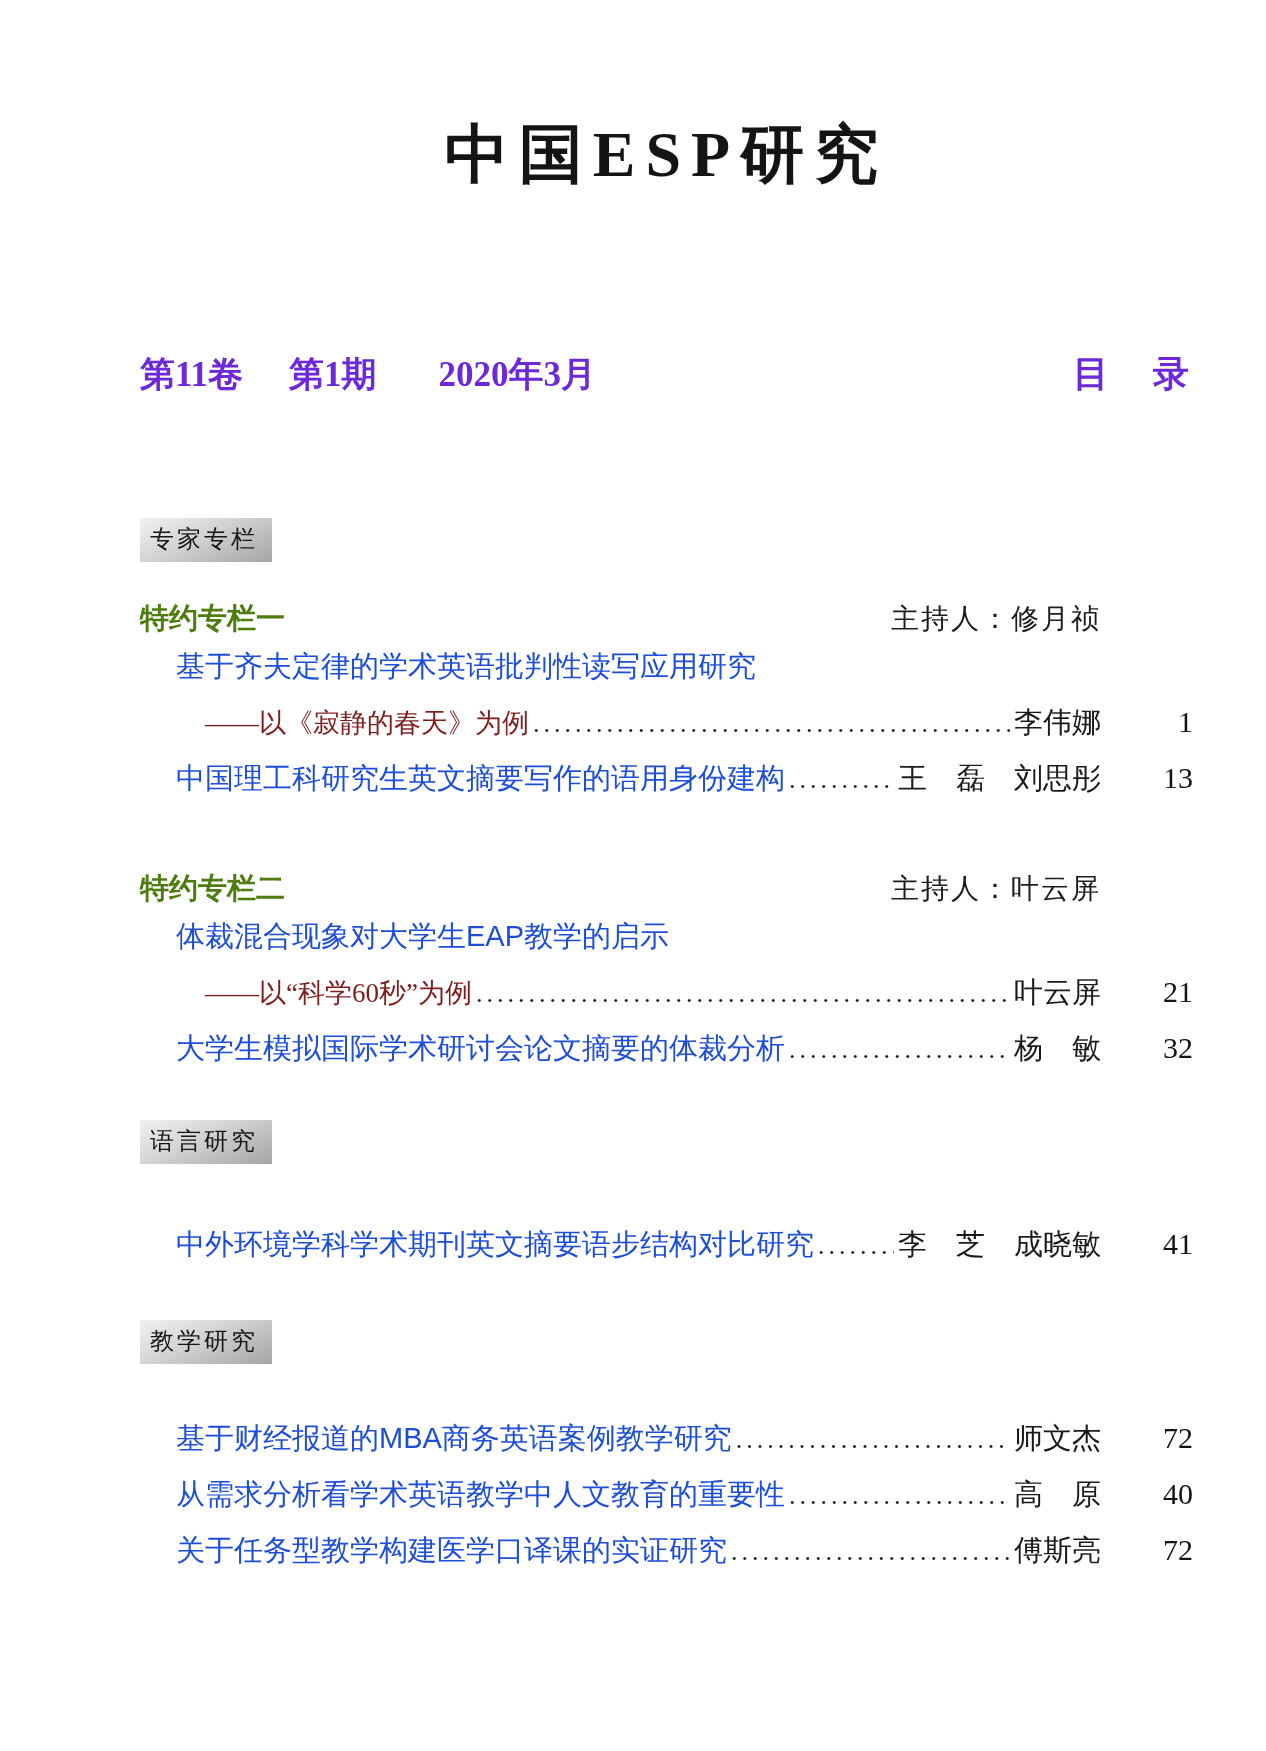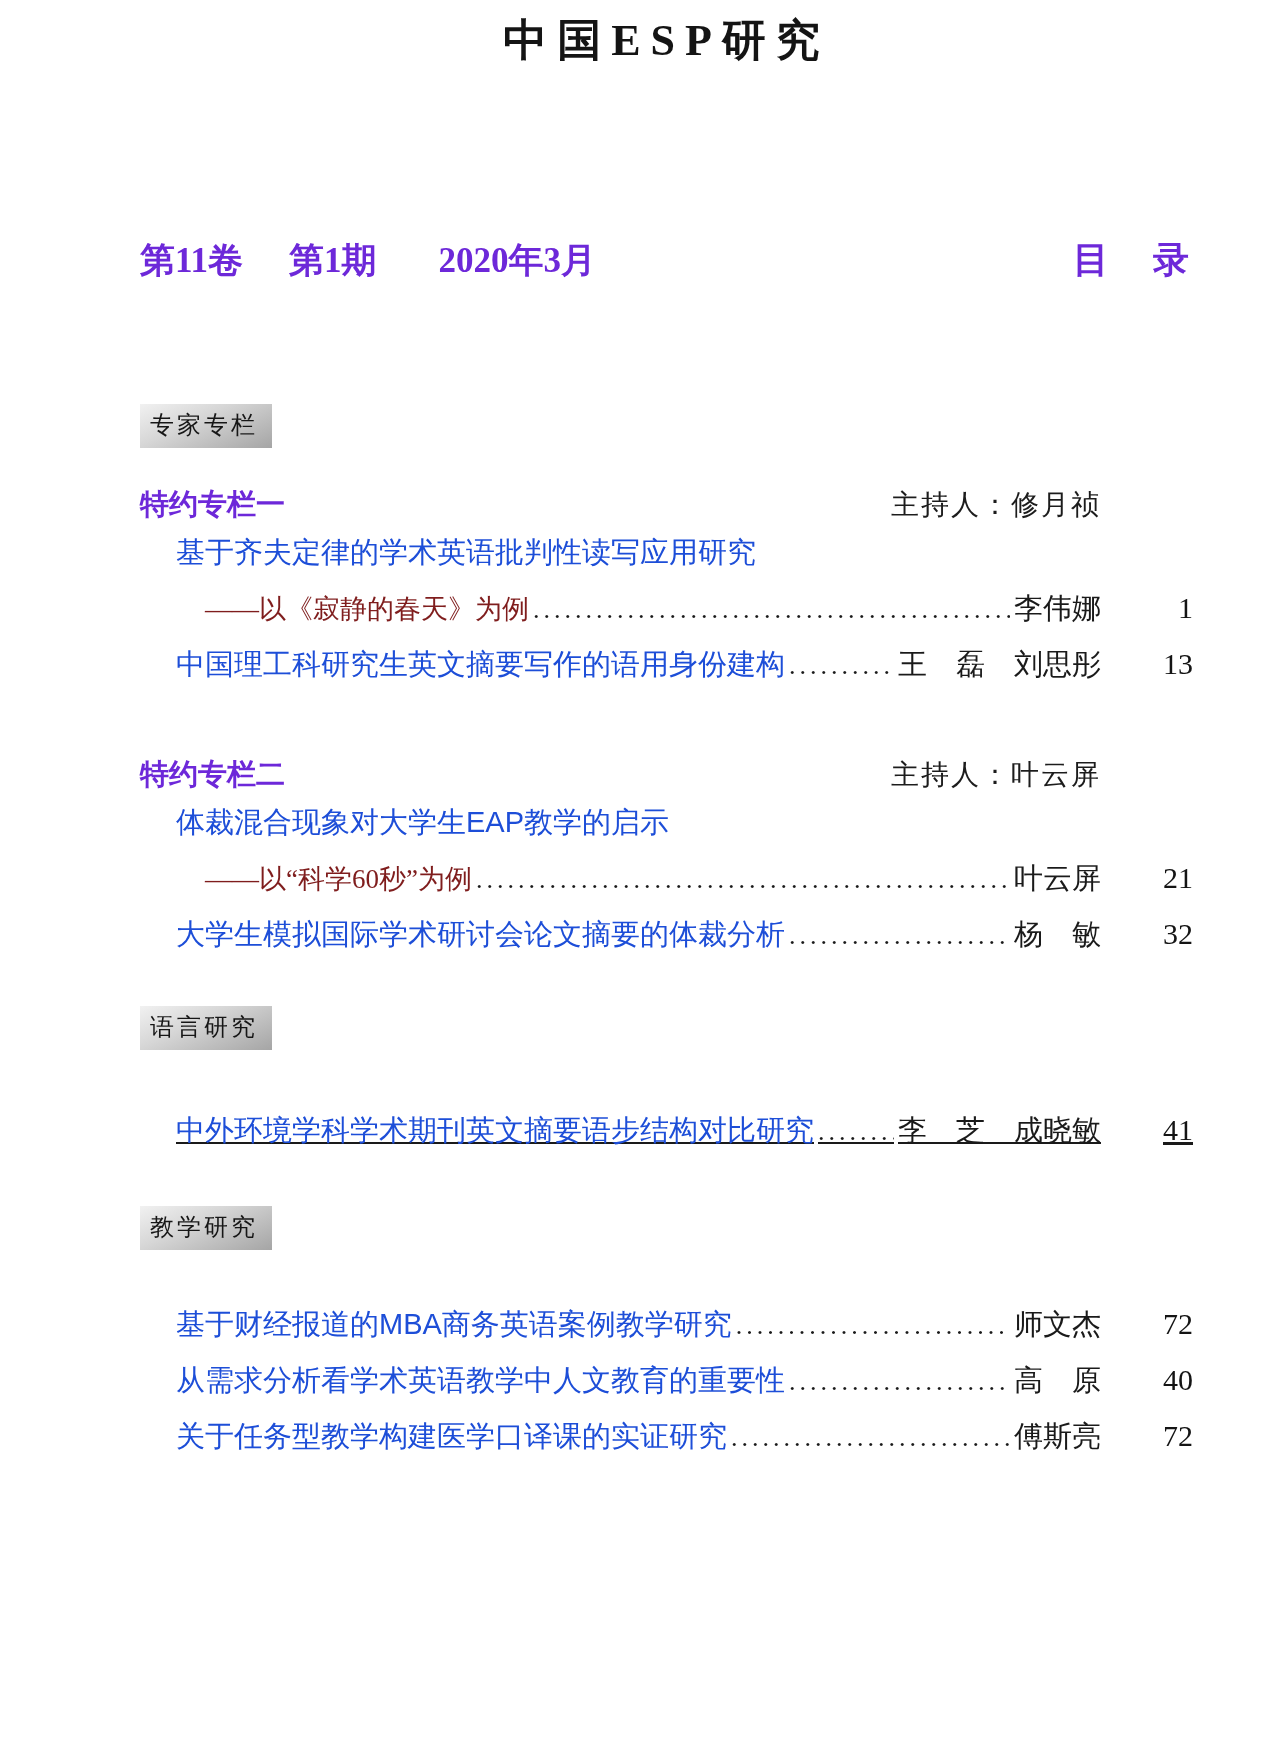--- a/index.html
+++ b/index.html
@@ -6,26 +6,27 @@
   html, body { background: #ffffff; }
   body { width: 1266px; font-family: "Liberation Sans", sans-serif; color: #1a1a1a; }
   .page {
     width: 1266px;
     min-height: 1751px;
     background: #ffffff;
     padding: 0 73px 0 140px;
     overflow: hidden;
   }
   .journal-title {
+    margin-top: 114px;
     height: 82px;
     line-height: 82px;
     text-align: center;
     font-family: "Liberation Serif", serif;
     font-weight: bold;
-    font-size: 44px;
+    font-size: 64px;
     letter-spacing: 10px;
     color: #141414;
     white-space: nowrap;
   }
   .meta-row {
     margin-top: 156px;
     height: 44px;
     line-height: 44px;
     display: flex;
     align-items: baseline;
@@ -58,37 +59,37 @@
     margin-top: 36px;
     height: 40px;
     line-height: 40px;
     padding-right: 92px;
   }
   .column-header.second { margin-top: 62px; }
   .col-name {
     font-family: Liberation Serif, serif;
     font-weight: bold;
     font-size: 29px;
-    color: #6d28d9;
+    color: #4d7c0f;
   }
   .col-host {
     font-family: "Liberation Serif", serif;
     font-size: 28px;
     letter-spacing: 2px;
     color: #1c1c1c;
   }
   .toc-line {
     display: flex;
     align-items: baseline;
     height: 56px;
     line-height: 56px;
     font-size: 29px;
     white-space: nowrap;
   }
-  .toc-line.first-after-badge { margin-top: 52px; text-decoration: underline; }
+  .toc-line.first-after-badge { margin-top: 52px; }
   .toc-line.first-after-badge3 { margin-top: 46px; }
   .entry-title {
     font-family: "Liberation Sans", sans-serif;
     color: #1d4ed8;
     margin-left: 36px;
   }
   .entry-subtitle {
     font-family: "Liberation Serif", serif;
     font-size: 27px;
     color: #7f1d1d;

